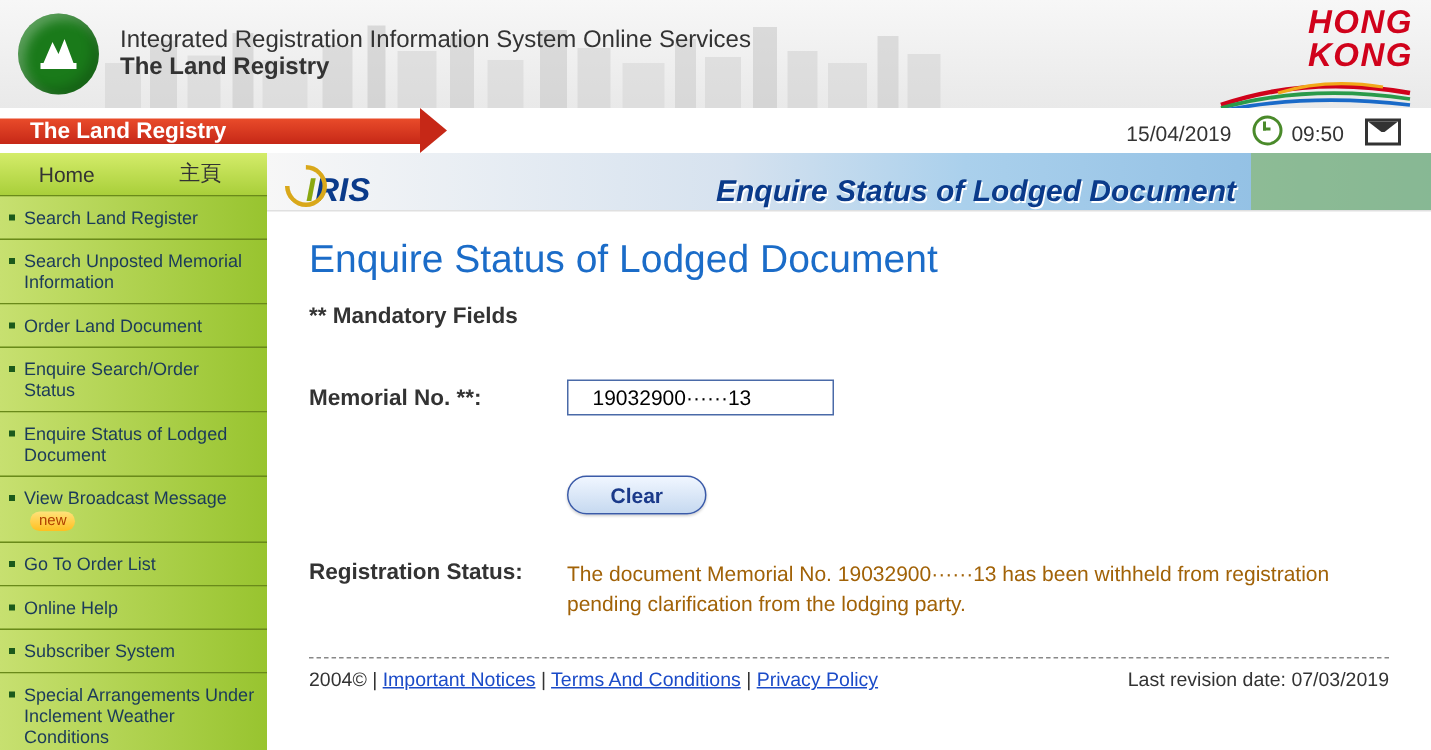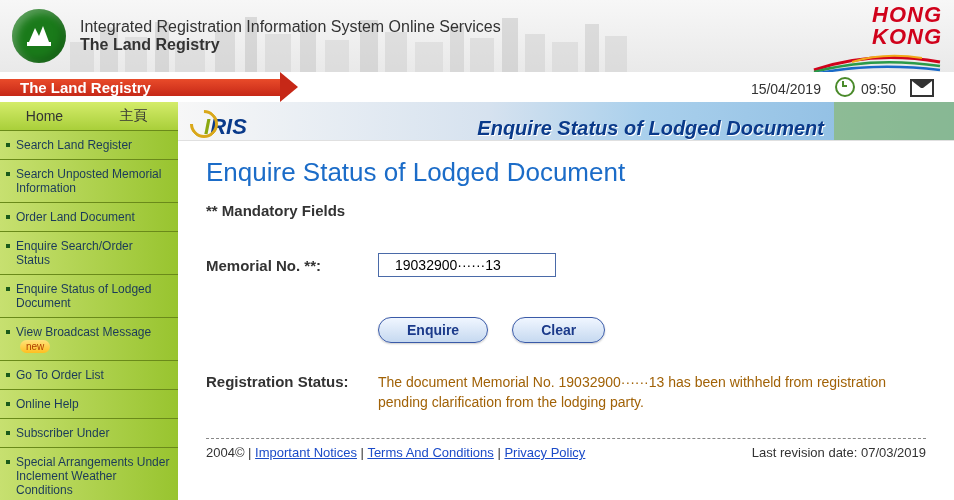--- a/index.html
+++ b/index.html
@@ -120,21 +120,21 @@
       <span>主頁</span>
     </div>
     <a>Search Land Register</a>
     <a>Search Unposted Memorial Information</a>
     <a>Order Land Document</a>
     <a>Enquire Search/Order Status</a>
     <a>Enquire Status of Lodged Document</a>
     <a><span>View Broadcast Message</span><span class="new">new</span></a>
     <a>Go To Order List</a>
     <a>Online Help</a>
-    <a>Subscriber Under</a>
+    <a>Subscriber System</a>
     <a>Special Arrangements Under Inclement Weather Conditions</a>
 
   </div>
 
   <div class="content">
     <div class="banner">
       <span class="iris"><span class="i1">I</span><span class="r">R</span><span class="i2">I</span><span class="s">S</span></span>
       <span class="btitle">Enquire Status of Lodged Document</span>
       <div class="bimg"></div>
     </div>
@@ -142,21 +142,20 @@
     <div class="page">
       <h1>Enquire Status of Lodged Document</h1>
       <div class="mand">** Mandatory Fields</div>
 
       <div class="row">
         <div class="lbl">Memorial No. **:</div>
         <input type="text" value="19032900······13" style="">
       </div>
 
       <div class="btns">
-        <button class="btn">Enquire</button>
         <button class="btn">Clear</button>
       </div>
 
       <div class="status">
         <div class="lbl">Registration Status:</div>
         <div class="val">The document Memorial No. 19032900······13 has been withheld from registration pending clarification from the lodging party.</div>
       </div>
 
       <div class="footer">
         <div>

